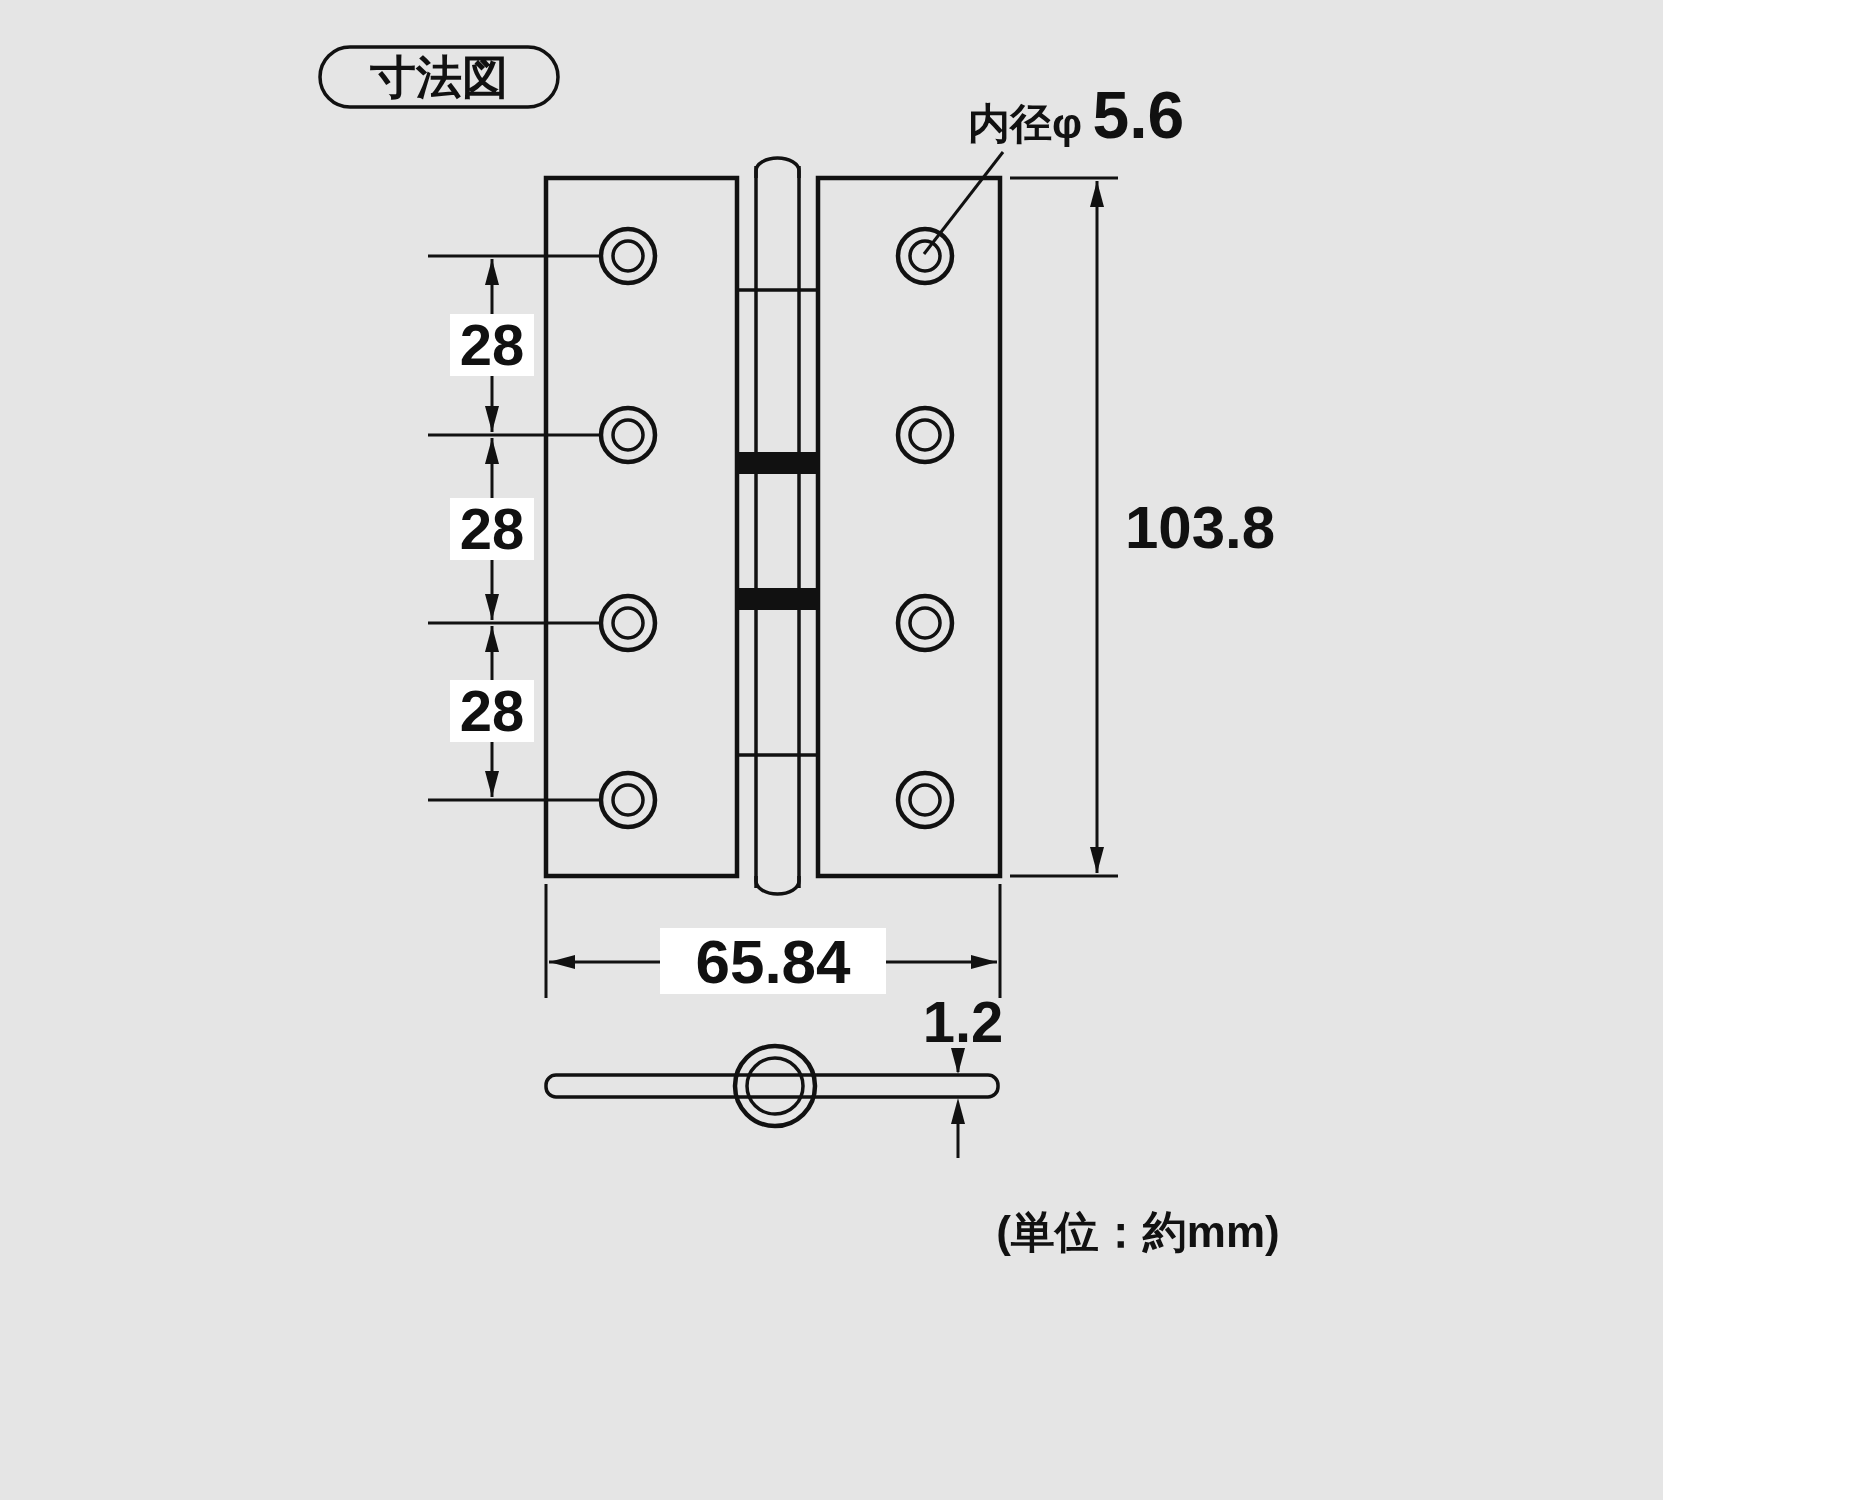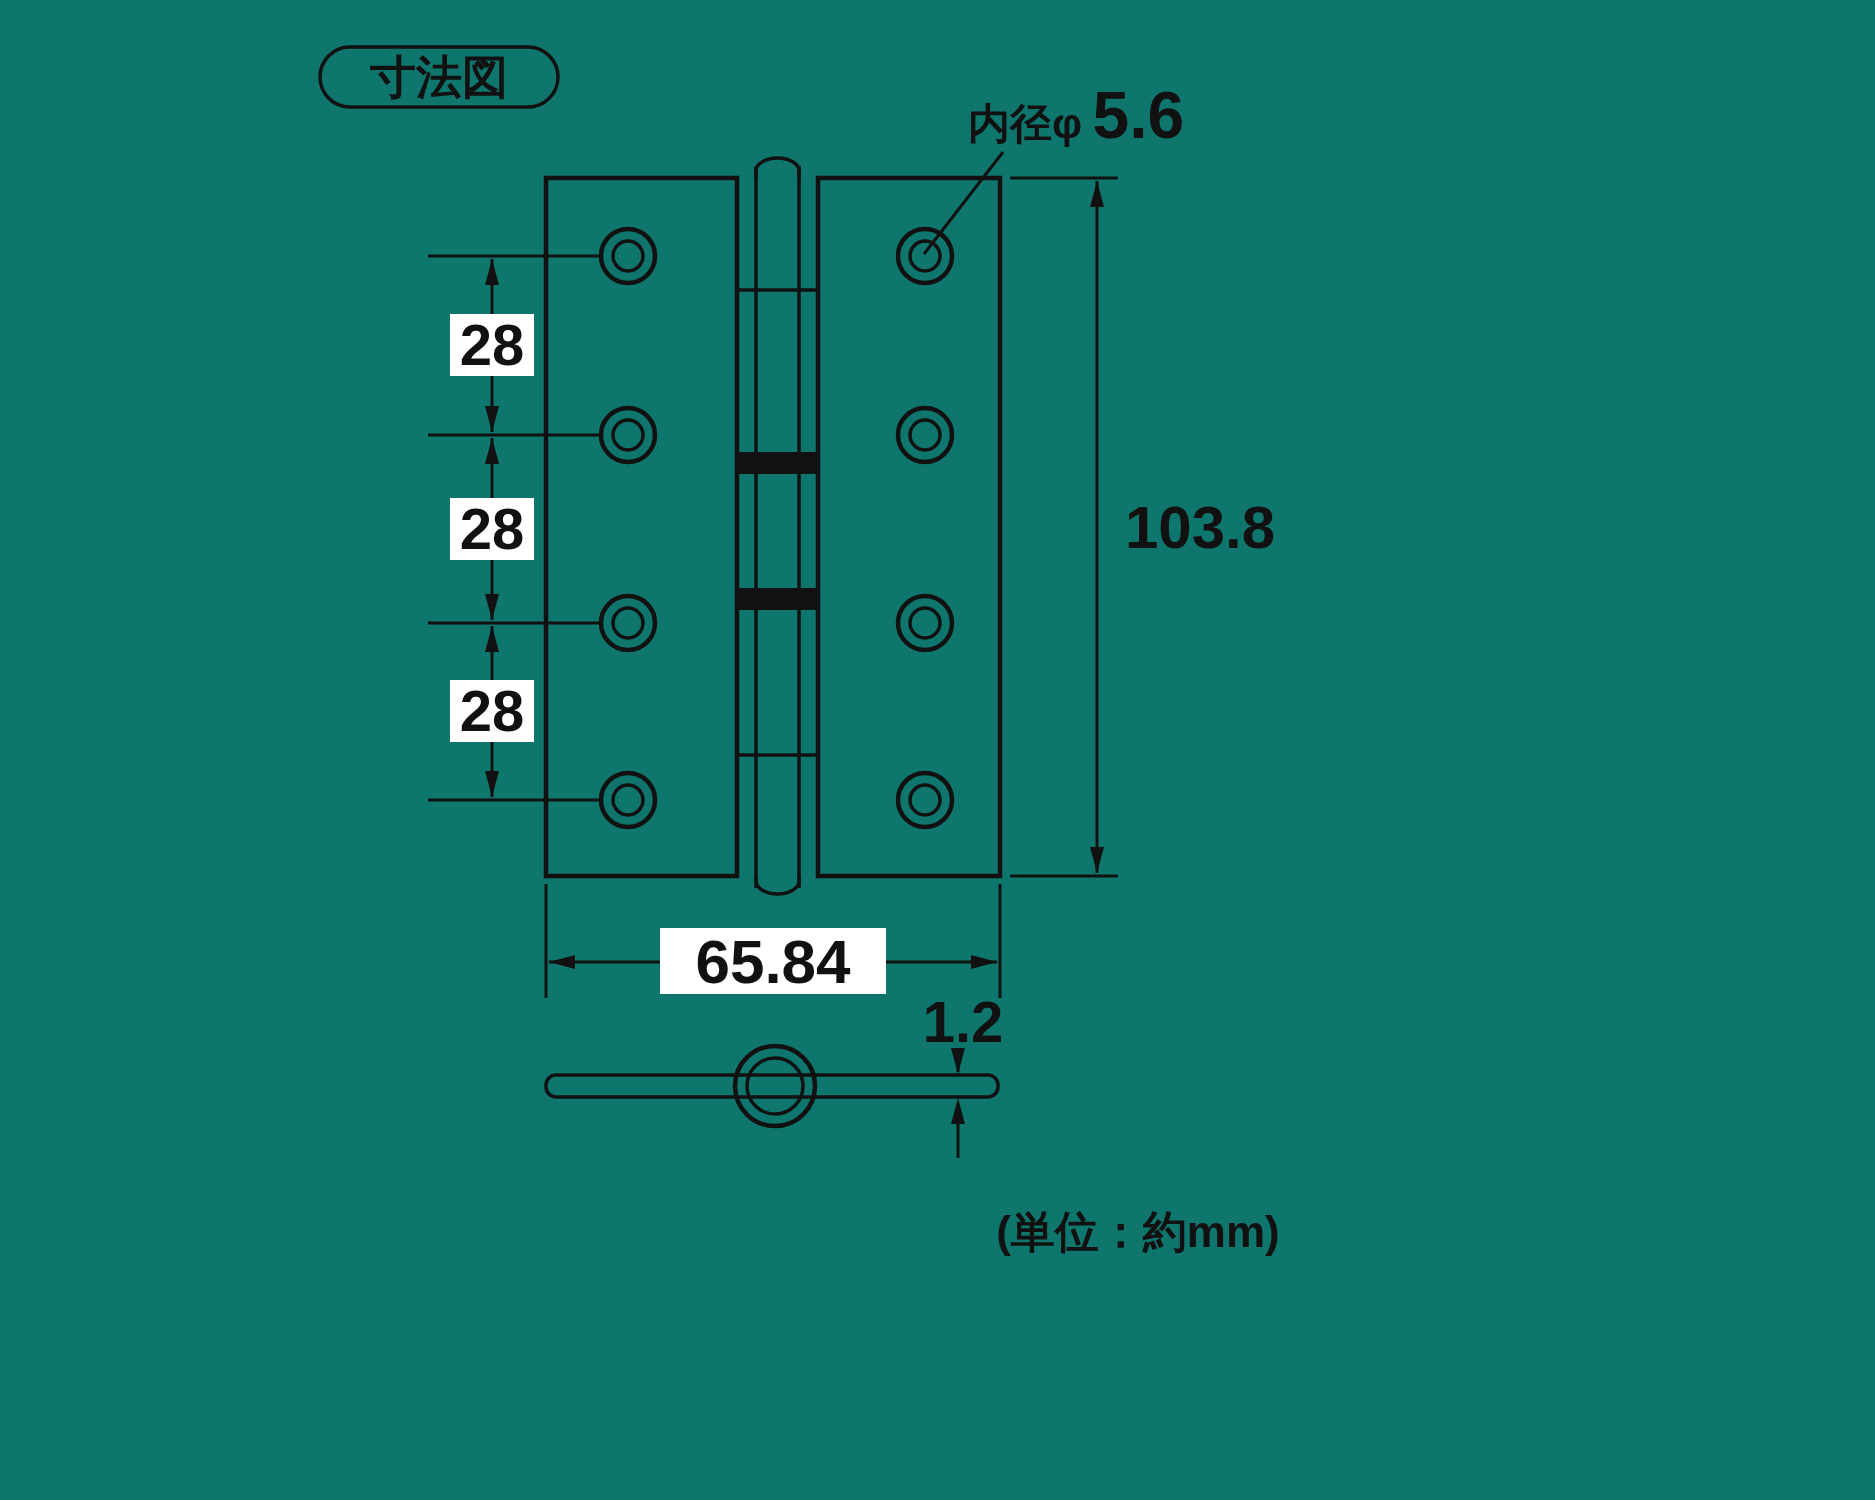--- a/index.html
+++ b/index.html
@@ -1,17 +1,17 @@
 <!DOCTYPE html>
 <html><head>
 <meta charset="utf-8">
 <style>
   html,body{margin:0;padding:0;background:#ffffff;}
   .page{
-    width:1875px;height:1500px;background:#0f766e;position:relative;
+    width:1663px;height:1500px;background:#e5e5e5;position:relative;
     font-family:"Liberation Sans","DejaVu Sans",sans-serif;overflow:hidden;
   }
   svg{display:block;}
   .ln{stroke:#111111;fill:none;}
   .body-ln{stroke-width:4.5;}
   .mid-ln{stroke-width:3.5;}
   .dim-ln{stroke-width:3;}
   .arrow{fill:#111111;stroke:none;}
   .halo{fill:#ffffff;stroke:none;}
   .t{fill:#111111;font-weight:bold;font-family:"Liberation Sans","DejaVu Sans",sans-serif;}

